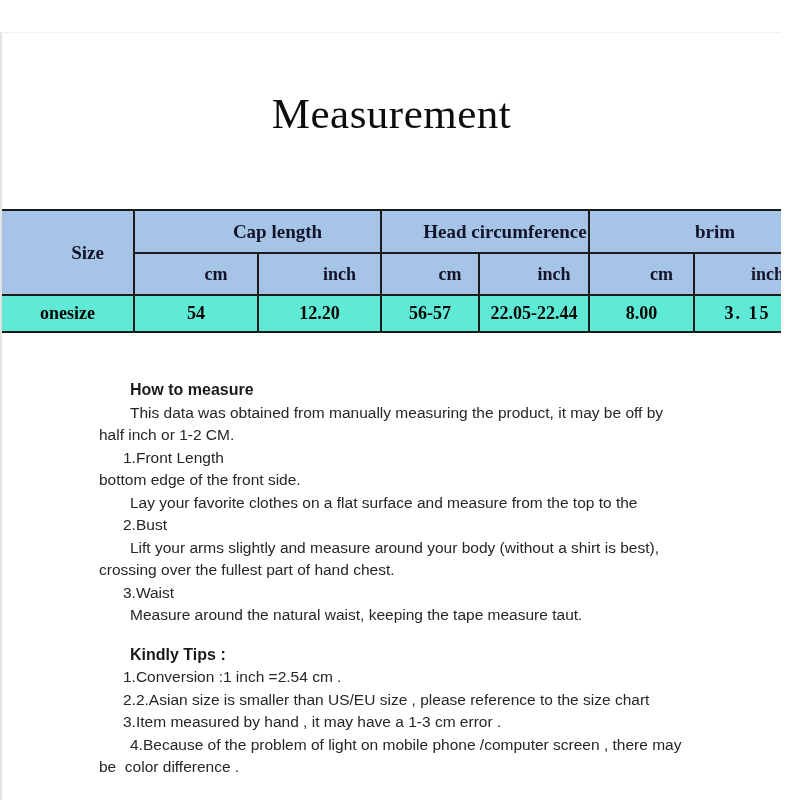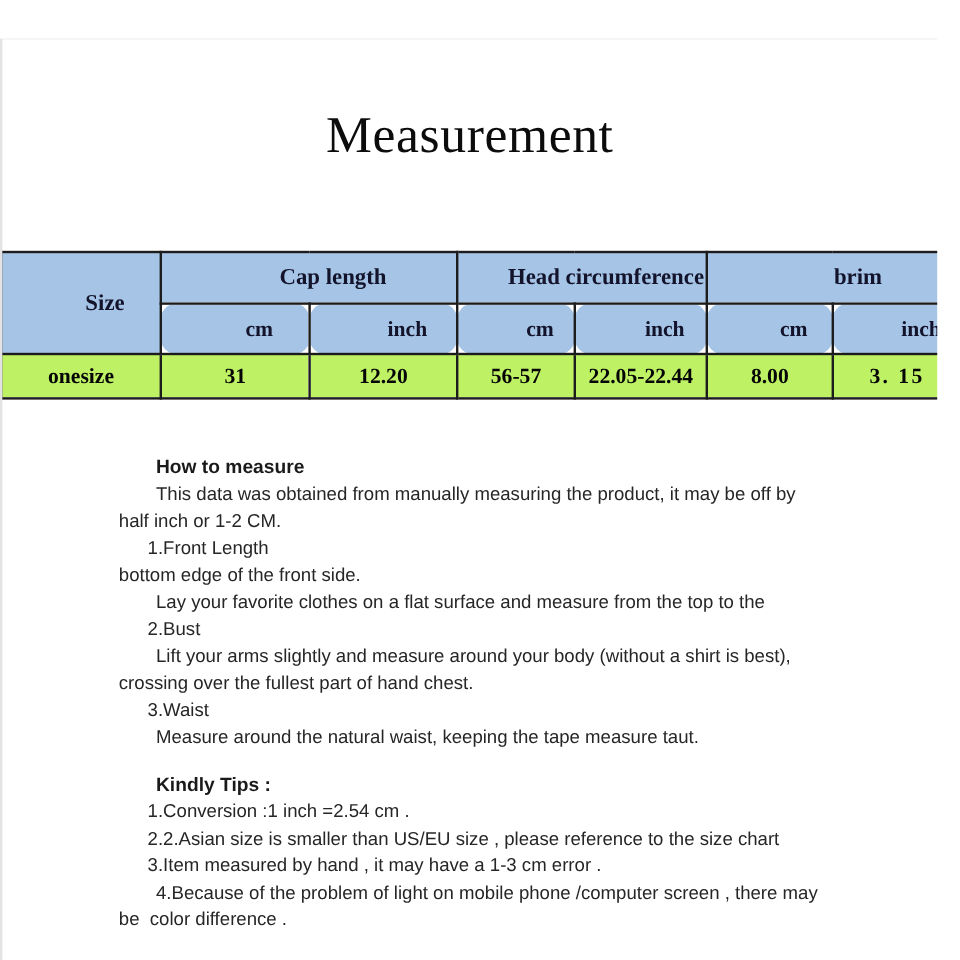--- a/index.html
+++ b/index.html
@@ -54,23 +54,23 @@
     overflow: hidden;
   }
   table.size-table thead th {
     background: #a6c5e6;
     color: #13132b;
     padding-left: 40px;
   }
   tr.group-row { height: 43px; }
   tr.group-row th { font-size: 19px; }
   tr.unit-row { height: 42px; }
-  tr.unit-row th { font-size: 18px; border-radius: 13px; }
+  tr.unit-row th { font-size: 18px; }
   tr.data-row { height: 37px; }
-  tr.data-row td { font-size: 18px; color: #050505; background: #bef264; }
+  tr.data-row td { font-size: 18px; color: #050505; background: #5eead4; }
   td.cell-size-name { font-size: 17px; }
   td.cell-brim-inch {
     font-family: "DejaVu Sans", sans-serif;
     font-size: 15px;
     letter-spacing: 2px;
   }
 
   
   .content {
     margin-top: 46px;
@@ -121,21 +121,21 @@
         <th>inch</th>
         <th>cm</th>
         <th>inch</th>
         <th>cm</th>
         <th>inch</th>
       </tr>
     </thead>
     <tbody>
       <tr class="data-row">
         <td class="cell-size-name">onesize</td>
-        <td>31</td>
+        <td>54</td>
         <td>12.20</td>
         <td>56-57</td>
         <td>22.05-22.44</td>
         <td>8.00</td>
         <td class="cell-brim-inch">3. 15</td>
       </tr>
     </tbody>
   </table>
 
   <div class="content">

